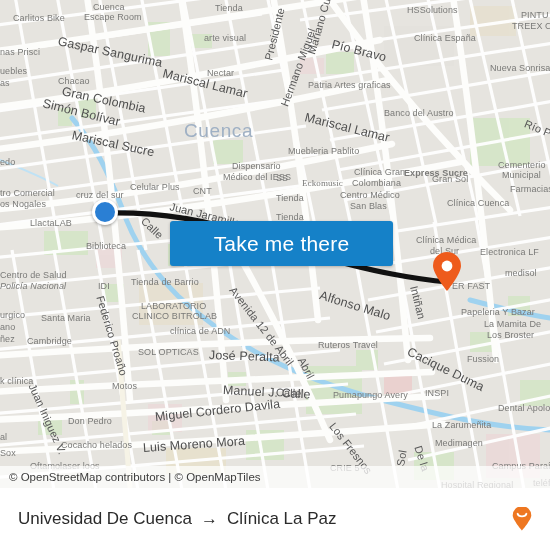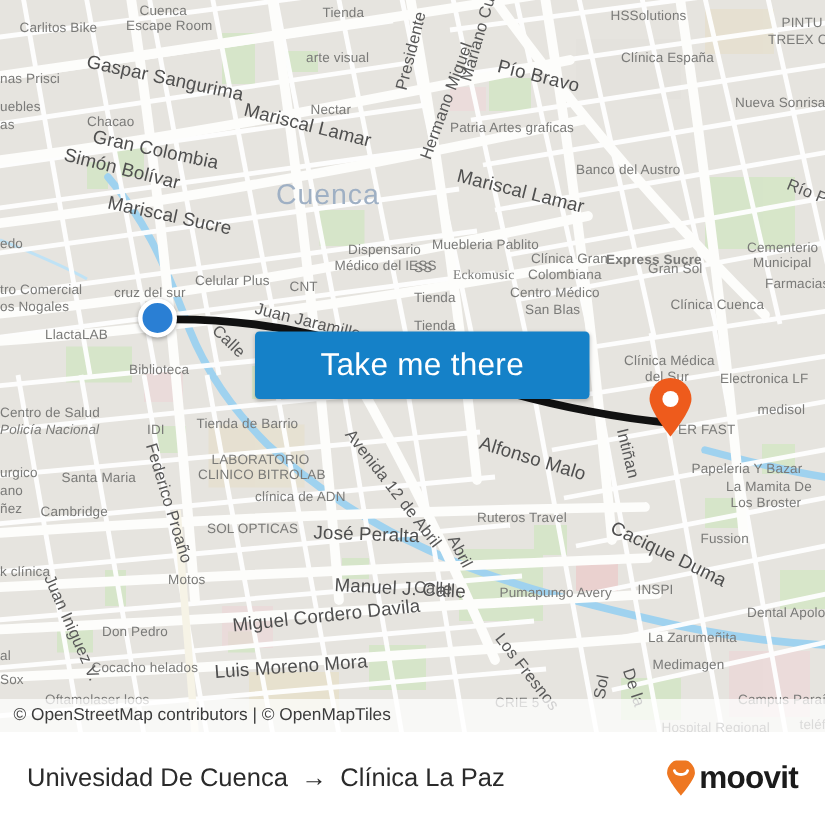--- a/index.html
+++ b/index.html
@@ -263,23 +263,23 @@
         <div class="lbl poi" style="left: 521px; top: 10px;">PINTU</div>
         <div class="lbl poi" style="left: 512px; top: 21px;">TREEX Cl</div>
         <div class="lbl poi" style="left: 204px; top: 33px;">arte visual</div>
         <div class="lbl poi" style="left: 414px; top: 33px;">Clínica España</div>
         <div class="lbl poi" style="left: 0px; top: 47px;">nas Prisci</div>
         <div class="lbl poi" style="left: 207px; top: 68px;">Nectar</div>
         <div class="lbl poi" style="left: 490px; top: 63px;">Nueva Sonrisa</div>
         <div class="lbl poi" style="left: 0px; top: 66px;">uebles</div>
         <div class="lbl poi" style="left: 0px; top: 78px;">as</div>
         <div class="lbl poi" style="left: 58px; top: 76px;">Chacao</div>
-        <div class="lbl poi" style="left: 300px; top: 80px;">Patria Artes graficas</div>
+        <div class="lbl poi" style="left: 308px; top: 80px;">Patria Artes graficas</div>
         <div class="lbl poi" style="left: 384px; top: 108px;">Banco del Austro</div>
-        <div class="lbl poi" style="left: 288px; top: 158px;">Muebleria Pablito</div>
+        <div class="lbl poi" style="left: 288px; top: 146px;">Muebleria Pablito</div>
         <div class="lbl poi" style="left: 404px; top: 168px; font-weight: bold;">Express Sucre</div>
         <div class="lbl poi" style="left: 498px; top: 160px;">Cementerio</div>
         <div class="lbl poi" style="left: 502px; top: 170px;">Municipal</div>
         <div class="lbl poi" style="left: 0px; top: 157px;">edo</div>
         <div class="lbl poi" style="left: 232px; top: 161px;">Dispensario</div>
         <div class="lbl poi" style="left: 223px; top: 172px;">Médico del IESS</div>
         <div class="lbl poi" style="left: 354px; top: 167px;">Clínica Gran</div>
         <div class="lbl poi" style="left: 352px; top: 178px;">Colombiana</div>
         <div class="lbl poi" style="left: 432px; top: 174px;">Gran Sol</div>
         <div class="lbl poi" style="left: 510px; top: 184px;">Farmacias</div>
@@ -388,17 +388,16 @@
     <div id="route-summary">
       <span>Univesidad De Cuenca</span>
       <span id="route-arrow">→</span>
       <span>Clínica La Paz</span>
     </div>
     <div id="moovit-logo">
       <svg width="20" height="24" viewBox="0 0 20 24">
         <path d="M10 23.5 C 10 23.5 19.3 12.6 19.3 8.4 A 9.3 9.3 0 1 0 0.7 8.4 C 0.7 12.6 10 23.5 10 23.5 Z" fill="#ee7721"></path>
         <path d="M5.6 6.8 C 6.6 10.2 13.4 10.2 14.4 6.8" stroke="#ffffff" stroke-width="1.9" fill="none" stroke-linecap="round"></path>
       </svg>
-      <span id="moovit-wordmark">moovit</span>
     </div>
   </div>
 
 </div>
 
 </body></html>

